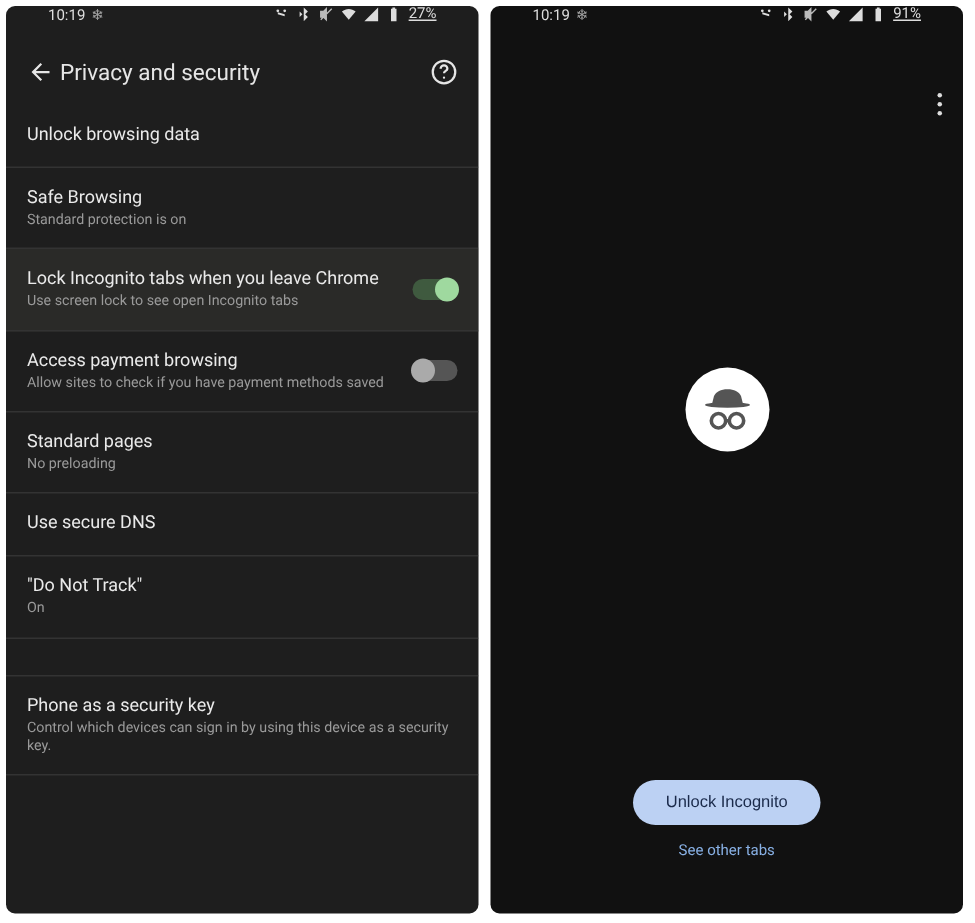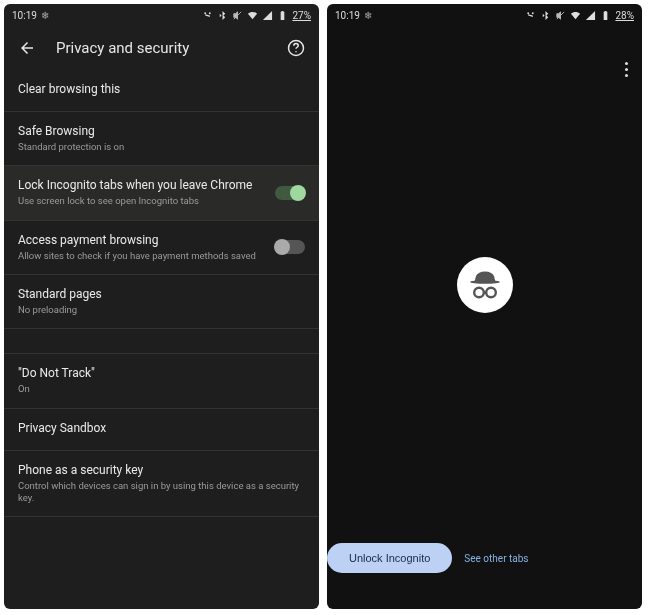--- a/index.html
+++ b/index.html
@@ -2,32 +2,32 @@
 <html><head>
 <meta charset="utf-8">
 <style>
   * { margin: 0; padding: 0; box-sizing: border-box; }
   html, body { width: 650px; height: 615px; background: #fff; font-family: Roboto, Arial, sans-serif; overflow: hidden; }
   .wrap { display: flex; gap: 8px; padding: 4px; background: #fff; }
   .phone { width: 315px; height: 605px; background: #1e1e1e; border-radius: 6px; overflow: hidden; display: flex; flex-direction: column; color: #e6e6e6; position: relative; }
   .phone.right { background: #111; }
 
   
-  .statusbar { display: flex; justify-content: space-between; align-items: center; height: 22px; padding: 0 8px; font-size: 10px; color: #ddd; }
+  .statusbar { display: flex; justify-content: space-between; align-items: flex-start; height: 22px; padding: 0 28px; font-size: 10px; color: #ddd; }
   .statusbar .left { display: flex; align-items: center; gap: 4px; }
   .statusbar .left .weather { font-size: 10px; opacity: .7; }
   .statusbar .right { display: flex; align-items: center; gap: 4px; }
   .statusbar svg { width: 11px; height: 11px; fill: #ddd; }
   .statusbar svg.muted { fill: #bbb; }
   .batt { font-size: 10px; text-decoration: underline; }
 
   
   .header { display: flex; align-items: center; height: 44px; padding: 0 10px; }
   .header .back { padding: 4px; display: flex; align-items: center; }
-  .header .title { margin-left: 16px; font-size: 15px; font-weight: 400; flex: 1; }
+  .header .title { margin-left: 0; font-size: 15px; font-weight: 400; flex: 1; }
   .header .help { padding: 4px; display: flex; }
   .header svg { width: 18px; height: 18px; fill: #e6e6e6; }
 
   
   .list { flex: 1; overflow: hidden; }
   .row { padding: 12px 14px; border-bottom: 1px solid #333; display: flex; align-items: center; }
   .row .txt { flex: 1; }
   .row .title { font-size: 12px; color: #eaeaea; margin-bottom: 3px; }
   .row .sub { font-size: 9.5px; color: #9a9a9a; line-height: 1.3; }
   .row.hl { background: #2a2a28; gap: 11px; }
@@ -37,21 +37,21 @@
   .switch.on::after { right: -1px; background: #9fd99f; }
   .switch.off { background: #555; }
   .switch.off::after { left: -1px; background: #aaa; }
 
   
   .overflow { position: absolute; top: 58px; right: 14px; display: flex; flex-direction: column; gap: 3px; }
   .overflow .dot { width: 3px; height: 3px; border-radius: 50%; background: #ddd; }
   .incog-center { flex: 1; display: flex; align-items: center; justify-content: center; }
   .incog-circle { width: 56px; height: 56px; border-radius: 50%; background: #fff; display: flex; align-items: center; justify-content: center; }
   .incog-circle svg { width: 36px; height: 36px; fill: #555; }
-  .unlock-wrap { display: flex; flex-direction: row; align-items: center; padding-bottom: 36px; gap: 12px; }
+  .unlock-wrap { display: flex; flex-direction: column; align-items: center; padding-bottom: 36px; gap: 12px; }
   .unlock-btn { background: #bcd1f3; color: #1a2a4a; font-size: 11px; padding: 9px 22px; border-radius: 20px; border: none; }
   .see-other { font-size: 10px; color: #88b0e4; }
 </style>
 </head>
 <body>
 
 <div class="wrap">
 
   <div class="phone">
     <div class="statusbar">
@@ -97,21 +97,21 @@
             <circle cx="12" cy="12" r="10" fill="none" stroke="#e6e6e6" stroke-width="2"></circle>
             <path d="M9 9a3 3 0 116 0c0 2-3 2-3 4" fill="none" stroke="#e6e6e6" stroke-width="2"></path>
             <circle cx="12" cy="17" r="1"></circle>
           </svg>
       </div>
     </div>
 
     <div class="list">
       <div class="row">
         <div class="txt">
-            <div class="title">Clear browsing this</div>
+            <div class="title">Unlock browsing data</div>
           </div>
       </div>
       <div class="row">
         <div class="txt">
             <div class="title">Safe Browsing</div>
             <div class="sub">Standard protection is on</div>
           </div>
       </div>
       <div class="row hl">
         <div class="txt">
@@ -128,31 +128,31 @@
         <div class="switch off"></div>
       </div>
       <div class="row">
         <div class="txt">
             <div class="title">Standard pages</div>
             <div class="sub">No preloading</div>
           </div>
       </div>
       <div class="row">
         <div class="txt">
+            <div class="title">Use secure DNS</div>
           </div>
       </div>
       <div class="row">
         <div class="txt">
             <div class="title">"Do Not Track"</div>
             <div class="sub">On</div>
           </div>
       </div>
       <div class="row">
         <div class="txt">
-            <div class="title">Privacy Sandbox</div>
           </div>
       </div>
       <div class="row">
         <div class="txt">
             <div class="title">Phone as a security key</div>
             <div class="sub">Control which devices can sign in by using this device as a security key.</div>
           </div>
       </div>
 
     </div>
@@ -179,21 +179,21 @@
         <svg viewBox="0 0 24 24">
             <path d="M12 20l10-12c-6-5-14-5-20 0z"></path>
           </svg>
         <svg viewBox="0 0 24 24">
             <path d="M2 22h20V2z"></path>
           </svg>
         <svg viewBox="0 0 24 24">
             <path d="M8 4h8v18H8z M10 2h4v2h-4z"></path>
             <rect x="9" y="16" width="6" height="5" fill="#ddd"></rect>
           </svg>
-        <span class="batt">28%</span>
+        <span class="batt">91%</span>
       </div>
     </div>
 
     <div class="overflow">
       <div class="dot"></div>
         <div class="dot"></div>
         <div class="dot"></div>
     </div>
 
     <div class="incog-center">

